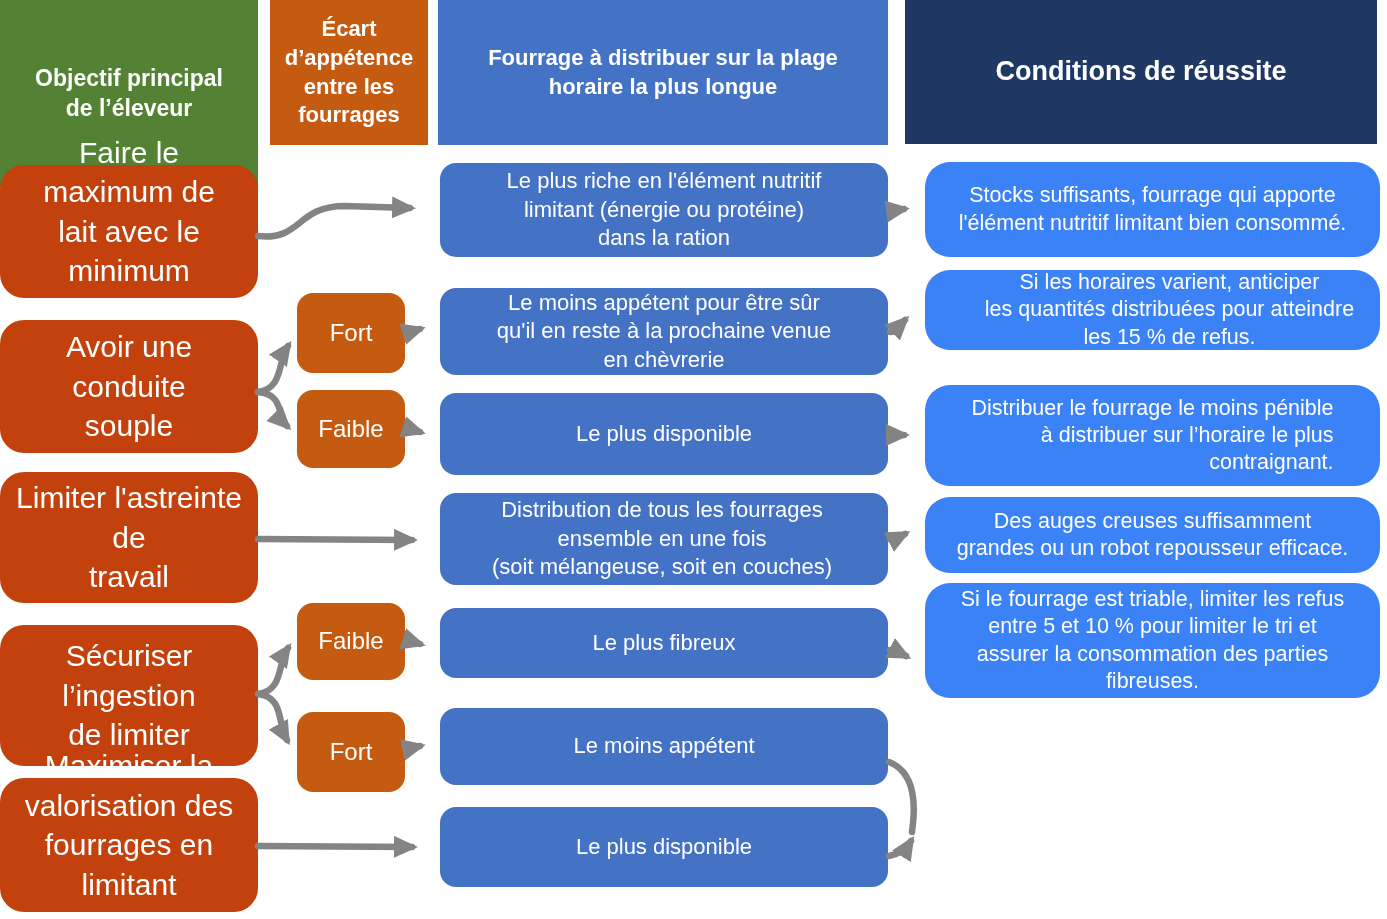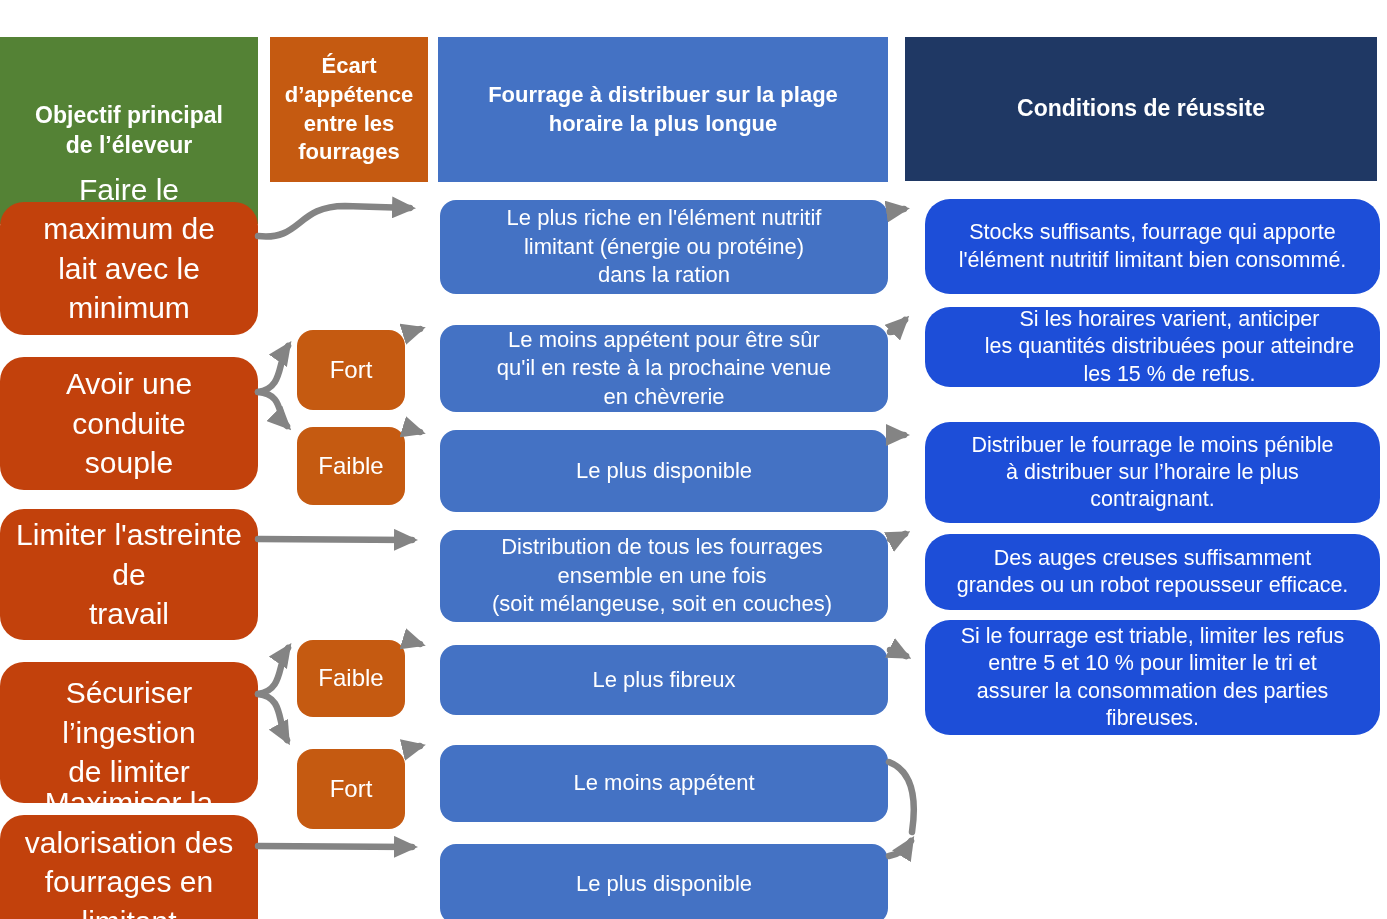--- a/index.html
+++ b/index.html
@@ -10,32 +10,31 @@
     font-family:"Liberation Sans", sans-serif;
     overflow:hidden;
   }
   .box{
     position:absolute;
     display:flex;align-items:center;justify-content:center;
     text-align:center;
     color:#ffffff;
     box-sizing:border-box;
     padding:4px 10px;
-    margin-top:37px;
   }
   .label{white-space:pre-line;}
   .hdr{font-weight:bold;border-radius:0;}
   .hdr-green{background:#548235;font-size:23px;line-height:1.3;}
   .hdr-orange{background:#C55A11;font-size:22px;line-height:1.3;}
   .hdr-blue{background:#4472C4;font-size:22px;line-height:1.3;}
-  .hdr-navy{background:#1F3864;font-size:23px;line-height:1.3;}
+  .hdr-navy{background:#1F3864;font-size:27px;line-height:1.3;}
   .green{background:#c2410c;border-radius:24px;font-size:30px;line-height:1.32;}
   .orange{background:#C55A11;border-radius:16px;font-size:24px;line-height:1.2;}
   .blue{background:#4472C4;border-radius:16px;font-size:22px;line-height:1.3;}
-  .navy{background:#1d4ed8;border-radius:25px;font-size:21.5px;line-height:1.26;}
+  .navy{background:#3b82f6;border-radius:25px;font-size:21.5px;line-height:1.26;}
   #arrow-layer{position:absolute;left:0;top:0;pointer-events:none;}
 </style>
 </head>
 <body>
 
 <div id="canvas">
 
   <div class="box hdr hdr-green" style="left:0;top:0;width:258px;height:187px;">
     <span class="label">Objectif principal
 de l’éleveur</span>
@@ -121,21 +120,21 @@
 
   <div class="box navy" style="left:925px;top:162px;width:455px;height:95px;">
     <span class="label">Stocks suffisants, fourrage qui apporte
 l'élément nutritif limitant bien consommé.</span>
   </div>
   <div class="box navy" style="left:925px;top:270px;width:455px;height:80px;padding-left:44px;">
     <span class="label">Si les horaires varient, anticiper
 les quantités distribuées pour atteindre
 les 15 % de refus.</span>
   </div>
-  <div class="box navy" style="left:925px;top:385px;width:455px;height:101px;">
+  <div class="box navy" style="left:925px;top:385px;width:455px;height:101px;text-align:right;">
     <span class="label">Distribuer le fourrage le moins pénible
 à distribuer sur l’horaire le plus
 contraignant.</span>
   </div>
   <div class="box navy" style="left:925px;top:497px;width:455px;height:76px;">
     <span class="label">Des auges creuses suffisamment
 grandes ou un robot repousseur efficace.</span>
   </div>
   <div class="box navy" style="left:925px;top:583px;width:455px;height:115px;">
     <span class="label">Si le fourrage est triable, limiter les refus

